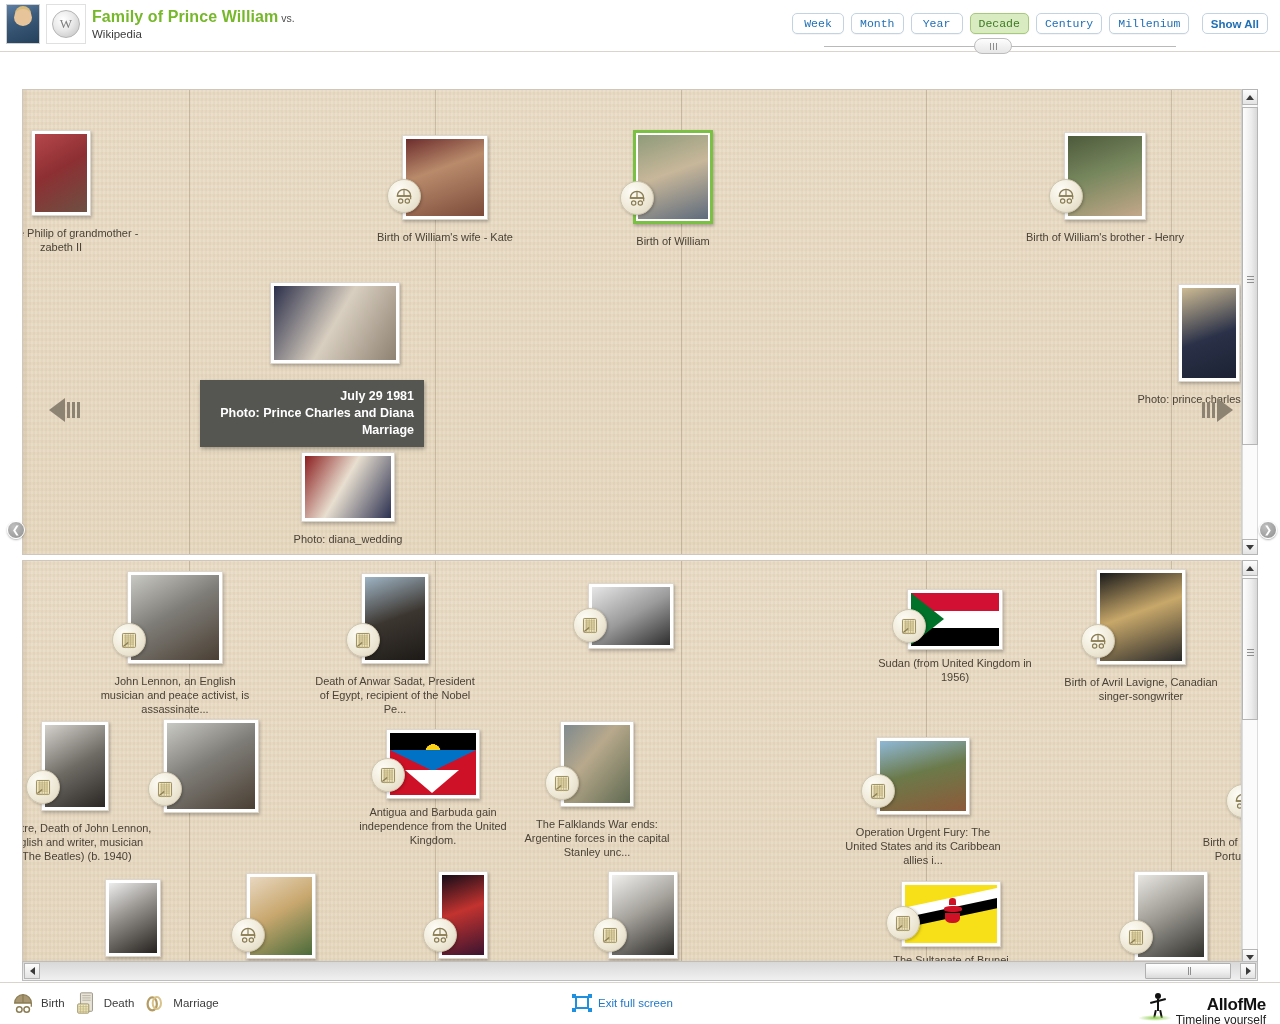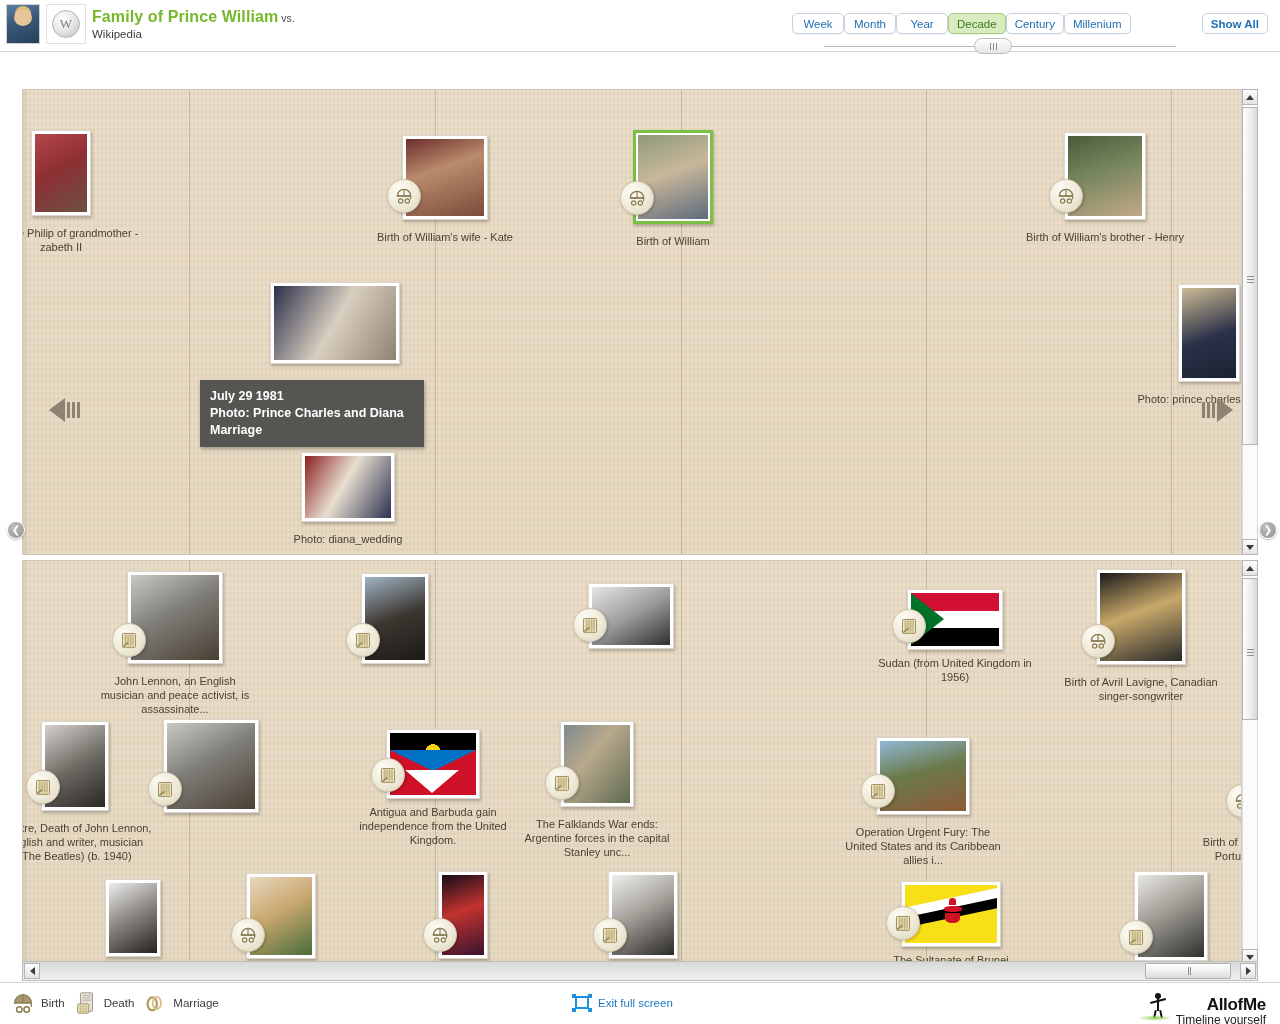--- a/index.html
+++ b/index.html
@@ -63,21 +63,21 @@
   .hdr-vs {
     font-size: 10.5px; color: #4e4e4e; margin-left: 3px;
   }
   .hdr-sub {
     font-size: 11.5px; color: #3b3b3b; margin-top: 2px;
   }
 
   
   .scale-group {
     position: absolute; top: 13px; left: 792px;
-    display: flex; align-items: flex-start;
+    display: flex; gap: 7px; align-items: flex-start; font-family: Liberation Mono, monospace;
   }
   .scale-btn {
     min-width: 52px; height: 21px;
     border: 1px solid #c3d3e2;
     border-radius: 5px;
     background: #ffffff;
     color: #1f6fb5;
     font-size: 11.5px;
     display: flex; align-items: center; justify-content: center;
     padding: 0 8px;
@@ -242,21 +242,21 @@
     z-index: 20; cursor: pointer;
   }
 
   
   .tooltip {
     position: absolute;
     background: #555551;
     color: #ffffff;
     font-size: 12.5px; font-weight: bold;
     line-height: 17px;
-    text-align: left;
+    text-align: right;
     padding: 8px 10px;
     z-index: 30;
     box-shadow: 1px 2px 4px rgba(0,0,0,0.3);
   }
 
   
   .vsb {
     position: absolute;
     width: 17px;
     background: #f2f2f2;
@@ -502,21 +502,21 @@
               <svg viewBox="0 0 22 24">
                 <rect x="3" y="4" width="16" height="17" rx="1" fill="#efe6c6" stroke="#9a8d5c" stroke-width="1.2"></rect>
                 <g stroke="#b9ab72" stroke-width="1">
                   <path d="M5 7h12M5 9.5h12M5 12h12M5 14.5h12M5 17h12"></path>
                 </g>
                 <g stroke="#b9ab72" stroke-width="1">
                   <path d="M7 5v17M10 5v17M13 5v17M16 5v17"></path>
                 </g>
                 <path d="M4 20 l6 -5" stroke="#8a7c52" stroke-width="1.4" fill="none"></path>
               </svg>
-            </div></div></div>
+            </div></div><div class="cap">Death of Anwar Sadat, President of Egypt, recipient of the Nobel Pe...</div></div>
         <div class="event" style="left: 528px; top: 22px;"><div class="pic"><div class="img ph-grace" style="width:78px;height:58px;"></div><div class="badge death">
               <svg viewBox="0 0 22 24">
                 <rect x="3" y="4" width="16" height="17" rx="1" fill="#efe6c6" stroke="#9a8d5c" stroke-width="1.2"></rect>
                 <g stroke="#b9ab72" stroke-width="1">
                   <path d="M5 7h12M5 9.5h12M5 12h12M5 14.5h12M5 17h12"></path>
                 </g>
                 <g stroke="#b9ab72" stroke-width="1">
                   <path d="M7 5v17M10 5v17M13 5v17M16 5v17"></path>
                 </g>
                 <path d="M4 20 l6 -5" stroke="#8a7c52" stroke-width="1.4" fill="none"></path>

